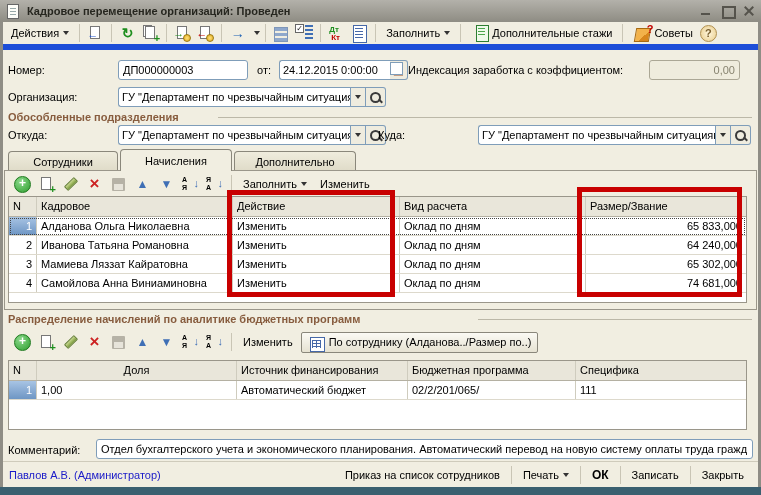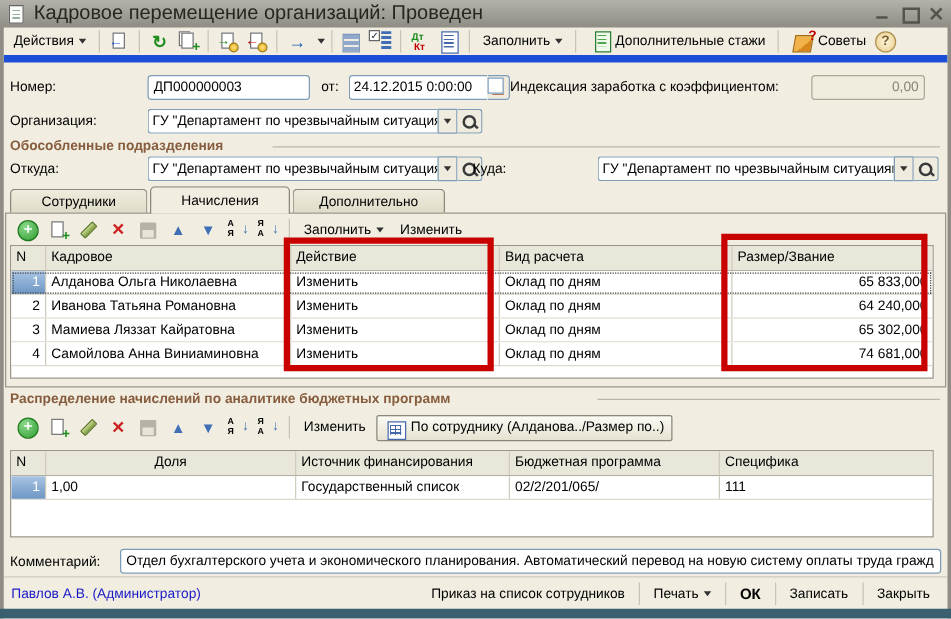--- a/index.html
+++ b/index.html
@@ -10,21 +10,21 @@
   .edge-l, .edge-r { position:absolute; top:0; width:3px; height:495px; background:#8F8D85; z-index:40; }
   .edge-l { left:0; } .edge-r { right:0; }
   .bottom-strip { position:absolute; left:0; top:487px; width:761px; height:8px; background:#3A6070; z-index:41; }
 
   
   .titlebar { position:absolute; left:0; top:0; width:761px; height:22px;
     background:linear-gradient(#B3B1AA,#8E8C83); display:flex; align-items:center; padding:0 7px; z-index:45; }
   .title-doc { width:12px; height:15px; background:#FDFDF8; border:1px solid #666; margin-right:8px; position:relative; }
   .title-doc::after { content:""; position:absolute; left:2px; top:3px; width:6px; height:8px;
     background:repeating-linear-gradient(#9AA 0 1px, transparent 1px 3px); }
-  .title-text { font-size:16px; font-weight:normal; color:#26261F; }
+  .title-text { font-size:11px; font-weight:bold; color:#26261F; }
   .win-controls { margin-left:auto; display:flex; align-items:center; gap:10px; }
   .wc { width:11px; height:10px; position:relative; }
   .wc-min::after { content:""; position:absolute; left:0; bottom:1px; width:9px; height:2px; background:#55534C; }
   .wc-max::after { content:""; position:absolute; left:0; top:0; width:10px; height:9px; border:2px solid #55534C; }
   .wc-close::before, .wc-close::after { content:""; position:absolute; left:5px; top:-1px; width:2px; height:12px; background:#55534C; }
   .wc-close::before { transform:rotate(45deg); } .wc-close::after { transform:rotate(-45deg); }
 
   
   .toolbar { position:absolute; left:3px; top:22px; width:755px; height:28px; background:#F1EEE1;
     border-bottom:6px solid #1d4ed8; display:flex; align-items:center; padding:0 3px; gap:2px; }
@@ -345,21 +345,21 @@
     <div class="trow thead">
       <span class="tc c2n" style="text-align:left">N</span>
       <span class="tc c2a" style="text-align:center">Доля</span>
       <span class="tc c2b">Источник финансирования</span>
       <span class="tc c2c">Бюджетная программа</span>
       <span class="tc c2d">Специфика</span>
     </div>
     <div class="trow">
       <span class="tc c2n sel">1</span>
       <span class="tc c2a">1,00</span>
-      <span class="tc c2b">Государственный список</span>
+      <span class="tc c2b">Автоматический бюджет</span>
       <span class="tc c2c">02/2/201/065/</span>
       <span class="tc c2d">111</span>
     </div>
   </div>
 
   <span class="lbl" style="left:8px;top:443px">Комментарий:</span>
   <span class="input" style="left:96px;top:439px;width:657px">Отдел бухгалтерского учета и экономического планирования. Автоматический перевод на новую систему оплаты труда гражд</span>
 
   <div class="footer">
     <span class="user-link">Павлов А.В. (Администратор)</span>

